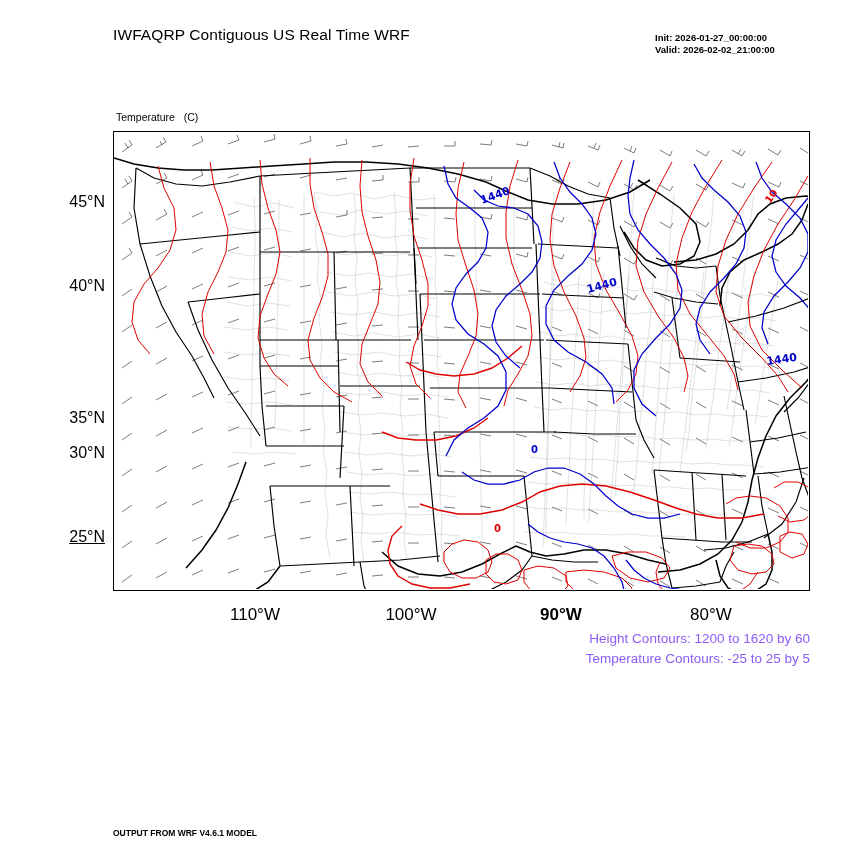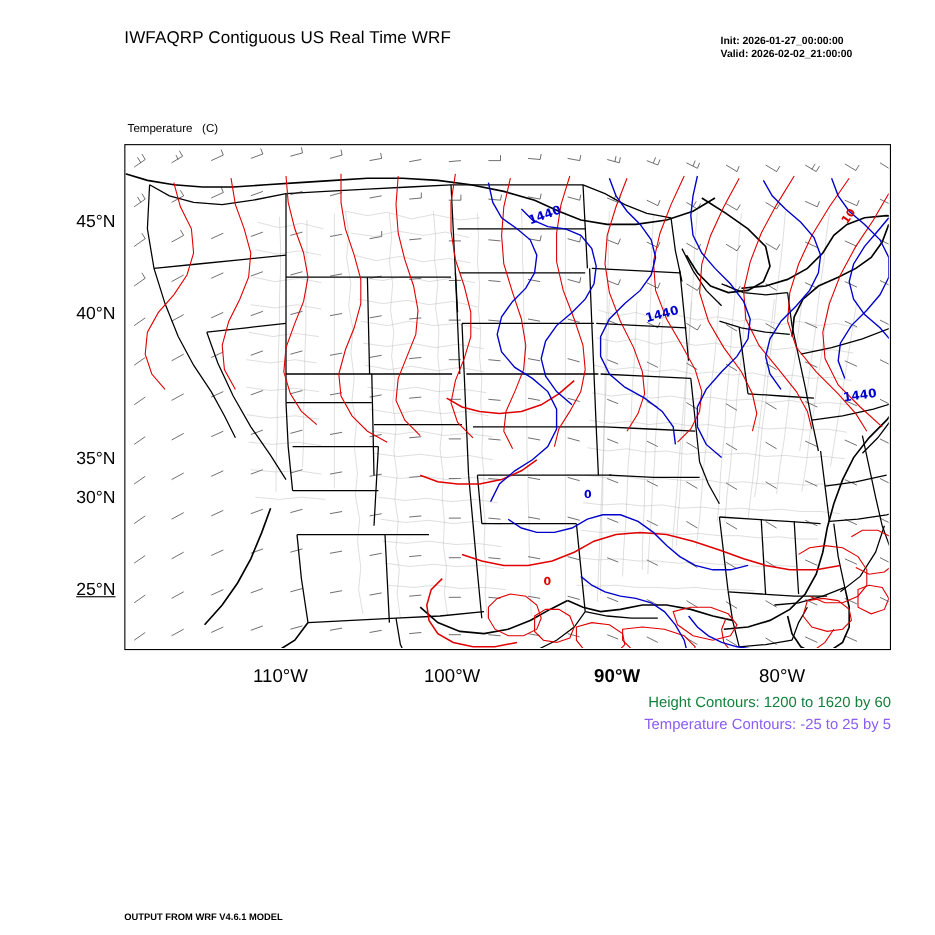--- a/index.html
+++ b/index.html
@@ -75,21 +75,21 @@
   }
   #legend {
     position: absolute;
     left: 0;
     top: 613px;
     width: 810px;
     text-align: right;
     font-size: 13.5px;
     line-height: 20px;
   }
-  .legend-h { color: #15803d; display: block; }
+  .legend-h { color: #8b5cf6; display: block; }
   .legend-t { color: #8b5cf6; display: block; }
   #footer {
     position: absolute;
     left: 113px;
     top: 812px;
     font-size: 8.5px;
     font-weight: bold;
     line-height: 11px;
     white-space: nowrap;
     text-align: right;

